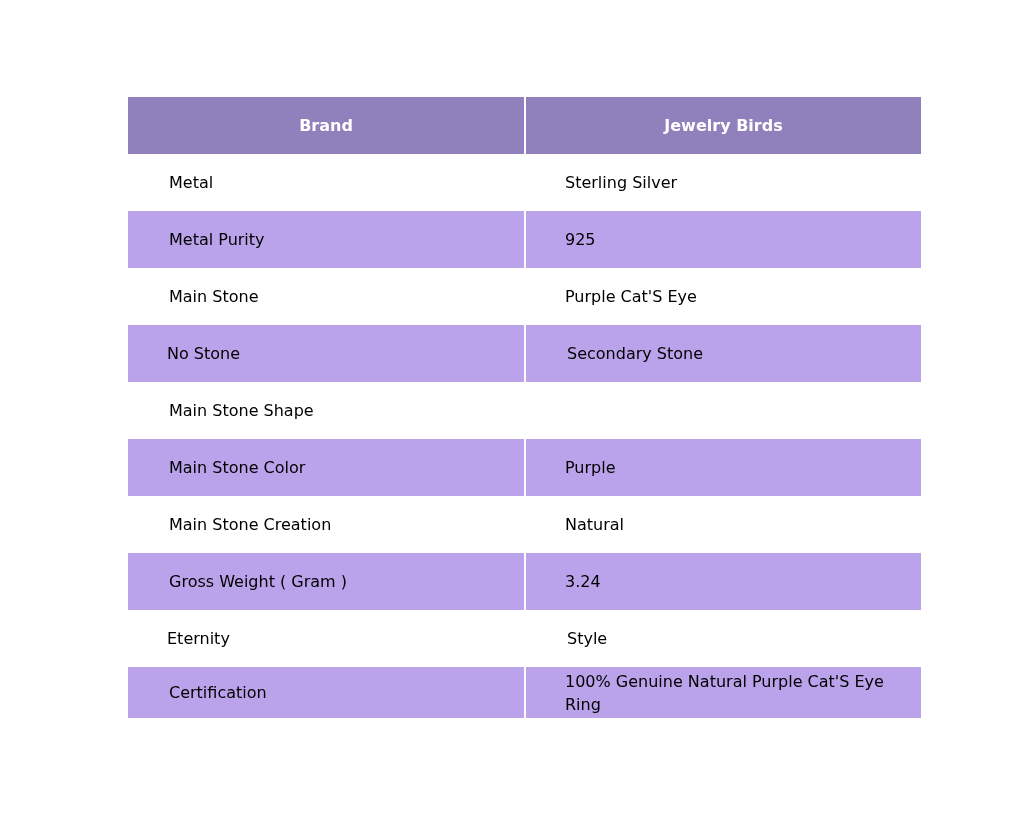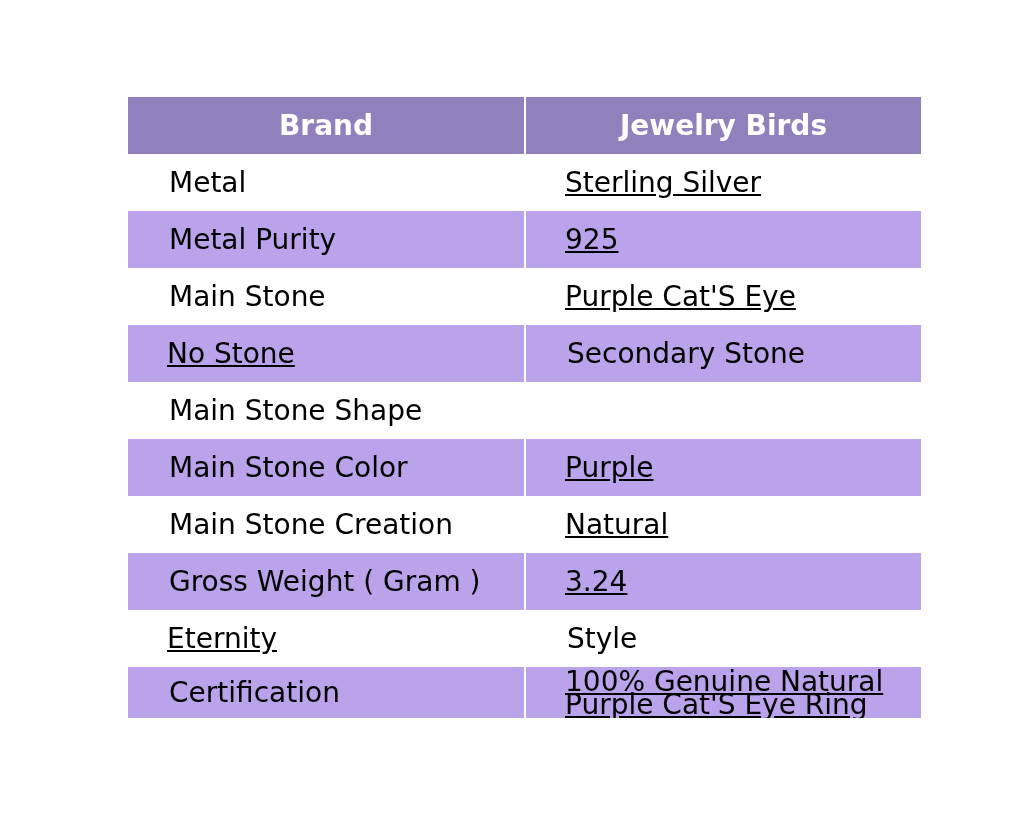--- a/index.html
+++ b/index.html
@@ -27,40 +27,39 @@
     column-gap: 2px;
     height: 57px;
   }
   .row.last {
     height: 51px;
   }
   .cell {
     display: flex;
     align-items: center;
     background: var(--row-bg, #ffffff);
-    font-size: 28px;
+    font-size: 16px;
     line-height: 23px;
     overflow: hidden;
   }
   .row.header-row .cell {
     background: var(--header-bg, #9080bb);
     color: var(--header-text, #ffffff);
     font-weight: bold;
     justify-content: center;
   }
   .row.alt .cell {
     background: var(--row-alt-bg, #bba3eb);
   }
   .cell.label {
     padding-left: 41px;
   }
   .cell.value {
     padding-left: 39px;
     padding-right: 20px;
-    text-decoration: underline;
   }
 </style>
 </head>
 <body>
 
 <div class="spec-table">
 
   <div class="row header-row">
     <div class="cell">Brand</div>
     <div class="cell">Jewelry Birds</div>

